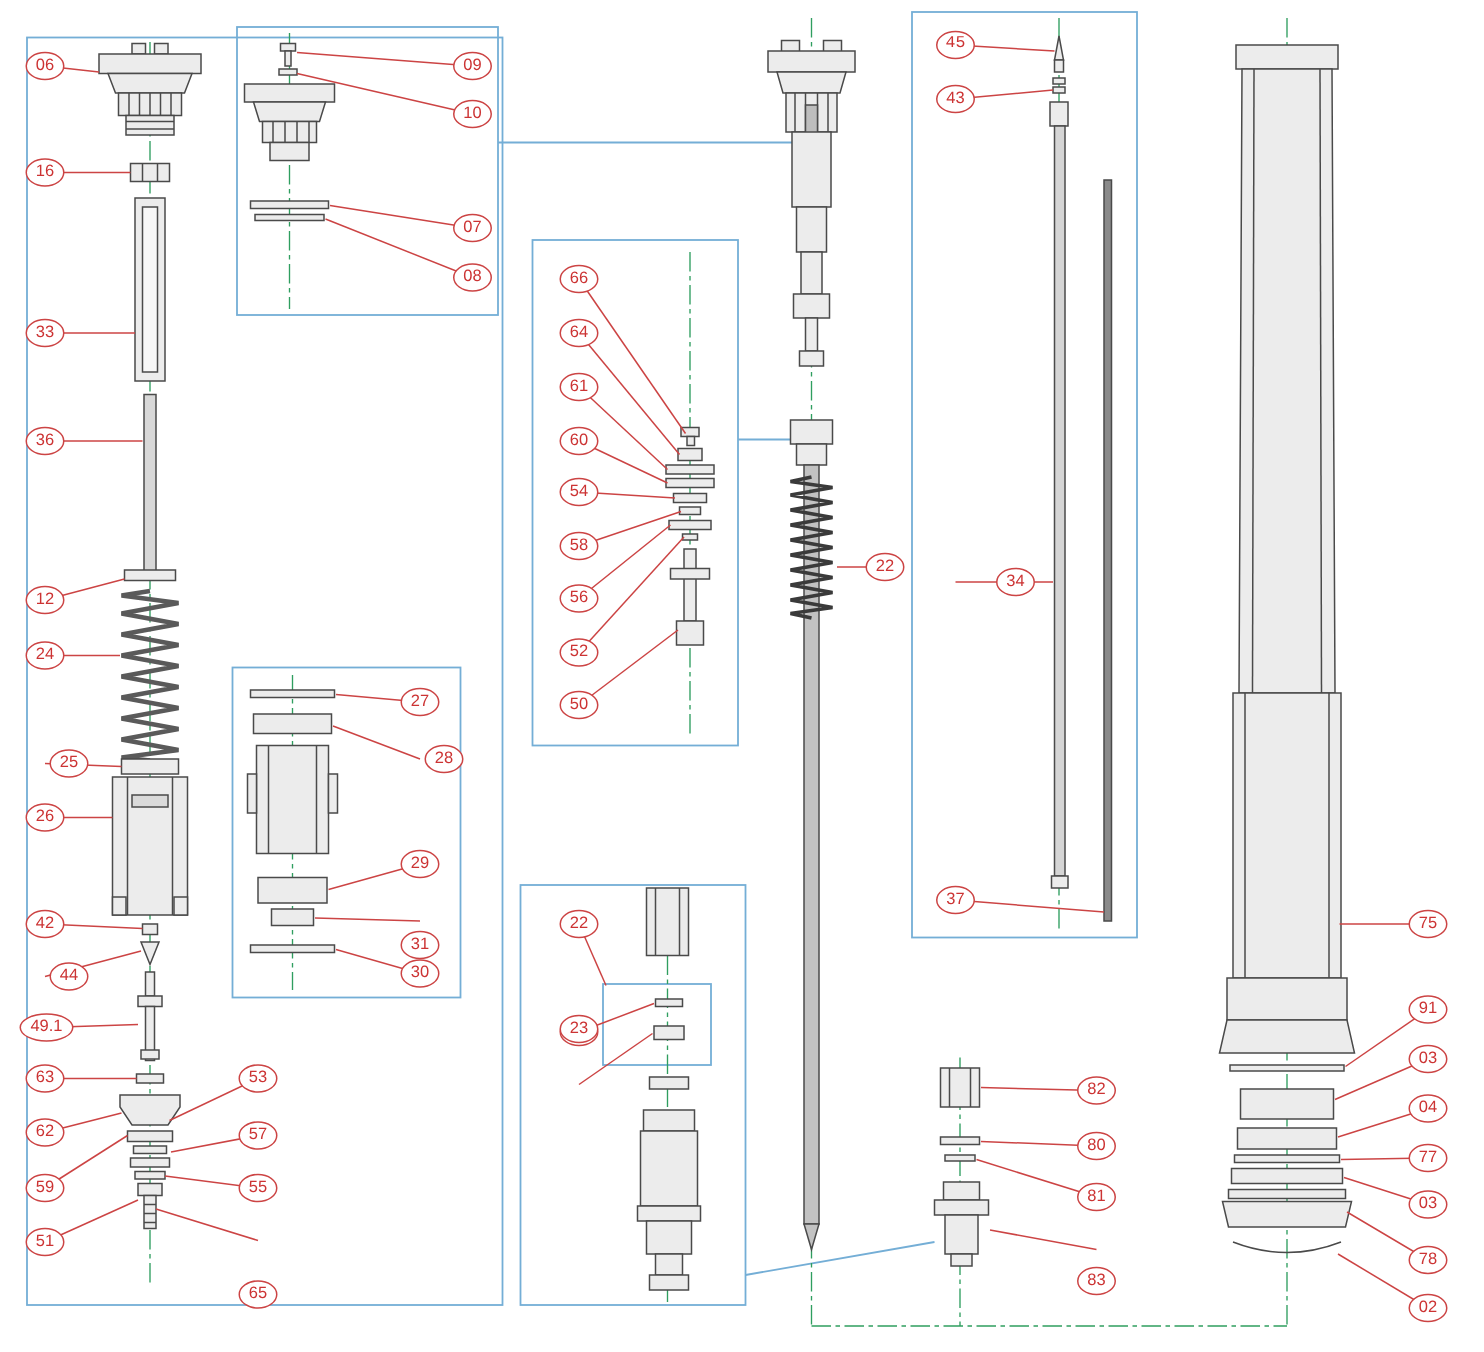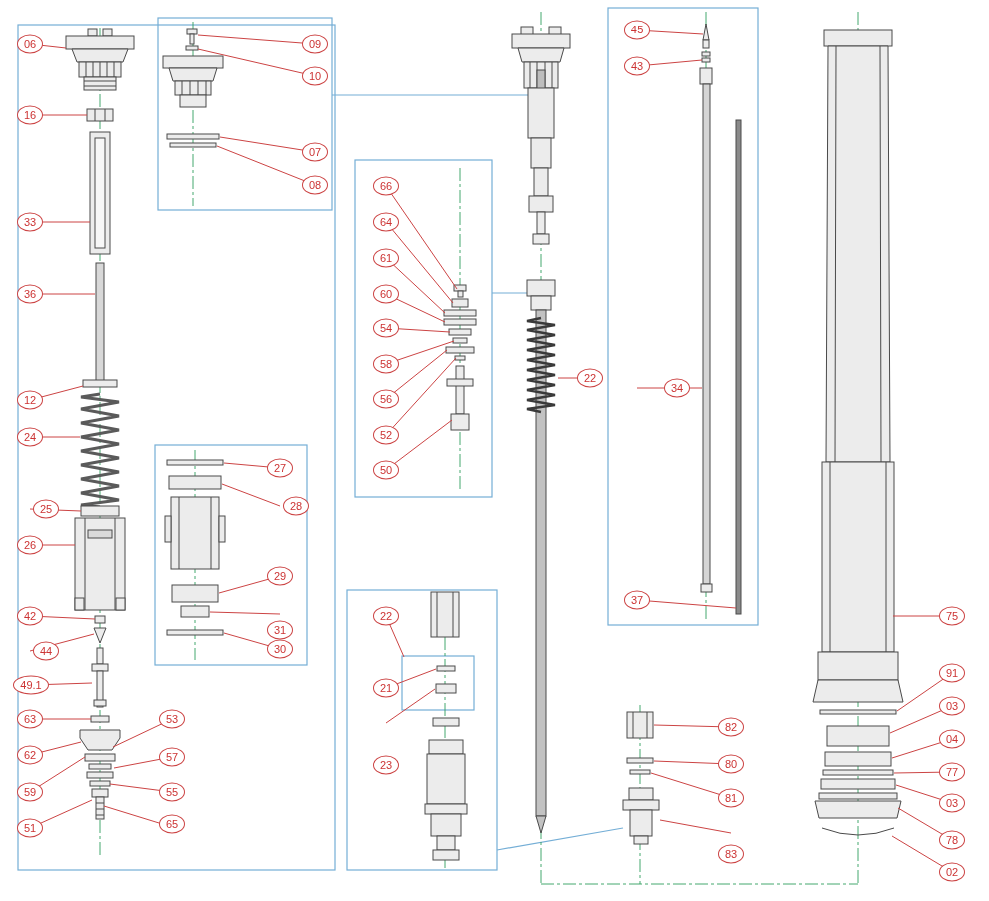--- a/index.html
+++ b/index.html
@@ -318,42 +318,42 @@
       <div class="callout" style="left: 30px; top: 616px; min-width: 26px; border-color: rgb(204, 68, 68);">42</div>
       <div class="callout" style="left: 46px; top: 651px; min-width: 26px; border-color: rgb(204, 68, 68);">44</div>
       <div class="callout" style="left: 31px; top: 685px; min-width: 36px; border-color: rgb(204, 68, 68);">49.1</div>
       <div class="callout" style="left: 30px; top: 719px; min-width: 26px; border-color: rgb(204, 68, 68);">63</div>
       <div class="callout" style="left: 30px; top: 755px; min-width: 26px; border-color: rgb(204, 68, 68);">62</div>
       <div class="callout" style="left: 30px; top: 792px; min-width: 26px; border-color: rgb(204, 68, 68);">59</div>
       <div class="callout" style="left: 30px; top: 828px; min-width: 26px; border-color: rgb(204, 68, 68);">51</div>
       <div class="callout" style="left: 172px; top: 719px; min-width: 26px; border-color: rgb(204, 68, 68);">53</div>
       <div class="callout" style="left: 172px; top: 757px; min-width: 26px; border-color: rgb(204, 68, 68);">57</div>
       <div class="callout" style="left: 172px; top: 792px; min-width: 26px; border-color: rgb(204, 68, 68);">55</div>
-      <div class="callout" style="left: 172px; top: 824px; min-width: 26px; border-color: rgb(204, 68, 68);">65</div>
+      <div class="callout" style="left: 172px; top: 863px; min-width: 26px; border-color: rgb(204, 68, 68);">65</div>
       <div class="callout" style="left: 315px; top: 44px; min-width: 26px; border-color: rgb(204, 68, 68);">09</div>
       <div class="callout" style="left: 315px; top: 76px; min-width: 26px; border-color: rgb(204, 68, 68);">10</div>
       <div class="callout" style="left: 315px; top: 152px; min-width: 26px; border-color: rgb(204, 68, 68);">07</div>
       <div class="callout" style="left: 315px; top: 185px; min-width: 26px; border-color: rgb(204, 68, 68);">08</div>
       <div class="callout" style="left: 280px; top: 468px; min-width: 26px; border-color: rgb(204, 68, 68);">27</div>
       <div class="callout" style="left: 296px; top: 506px; min-width: 26px; border-color: rgb(204, 68, 68);">28</div>
       <div class="callout" style="left: 280px; top: 576px; min-width: 26px; border-color: rgb(204, 68, 68);">29</div>
       <div class="callout" style="left: 280px; top: 614px; min-width: 26px; border-color: rgb(204, 68, 68); margin-top: 16px;">31</div>
       <div class="callout" style="left: 280px; top: 649px; min-width: 26px; border-color: rgb(204, 68, 68);">30</div>
       <div class="callout" style="left: 386px; top: 186px; min-width: 26px; border-color: rgb(204, 68, 68);">66</div>
       <div class="callout" style="left: 386px; top: 222px; min-width: 26px; border-color: rgb(204, 68, 68);">64</div>
       <div class="callout" style="left: 386px; top: 258px; min-width: 26px; border-color: rgb(204, 68, 68);">61</div>
       <div class="callout" style="left: 386px; top: 294px; min-width: 26px; border-color: rgb(204, 68, 68);">60</div>
       <div class="callout" style="left: 386px; top: 328px; min-width: 26px; border-color: rgb(204, 68, 68);">54</div>
       <div class="callout" style="left: 386px; top: 364px; min-width: 26px; border-color: rgb(204, 68, 68);">58</div>
       <div class="callout" style="left: 386px; top: 399px; min-width: 26px; border-color: rgb(204, 68, 68);">56</div>
       <div class="callout" style="left: 386px; top: 435px; min-width: 26px; border-color: rgb(204, 68, 68);">52</div>
       <div class="callout" style="left: 386px; top: 470px; min-width: 26px; border-color: rgb(204, 68, 68);">50</div>
       <div class="callout" style="left: 386px; top: 616px; min-width: 26px; border-color: rgb(204, 68, 68);">22</div>
       <div class="callout" style="left: 386px; top: 688px; min-width: 26px; border-color: rgb(204, 68, 68);">21</div>
-      <div class="callout" style="left: 386px; top: 765px; min-width: 26px; border-color: rgb(204, 68, 68);">23</div>
+      <div class="callout" style="left: 386px; top: 686px; min-width: 26px; border-color: rgb(204, 68, 68);">23</div>
       <div class="callout" style="left: 590px; top: 378px; min-width: 26px; border-color: rgb(204, 68, 68);">22</div>
       <div class="callout" style="left: 637px; top: 30px; min-width: 26px; border-color: rgb(204, 68, 68); font-family: Liberation Mono, monospace;">45</div>
       <div class="callout" style="left: 637px; top: 66px; min-width: 26px; border-color: rgb(204, 68, 68);">43</div>
       <div class="callout" style="left: 660px; top: 388px; min-width: 26px; border-color: rgb(204, 68, 68); margin-left: 17px;">34</div>
       <div class="callout" style="left: 637px; top: 600px; min-width: 26px; border-color: rgb(204, 68, 68);">37</div>
       <div class="callout" style="left: 731px; top: 727px; min-width: 26px; border-color: rgb(204, 68, 68);">82</div>
       <div class="callout" style="left: 731px; top: 764px; min-width: 26px; border-color: rgb(204, 68, 68);">80</div>
       <div class="callout" style="left: 731px; top: 798px; min-width: 26px; border-color: rgb(204, 68, 68);">81</div>
       <div class="callout" style="left: 731px; top: 833px; min-width: 26px; border-color: rgb(204, 68, 68); margin-top: 21px;">83</div>
       <div class="callout" style="left: 952px; top: 616px; min-width: 26px; border-color: rgb(204, 68, 68);">75</div>

